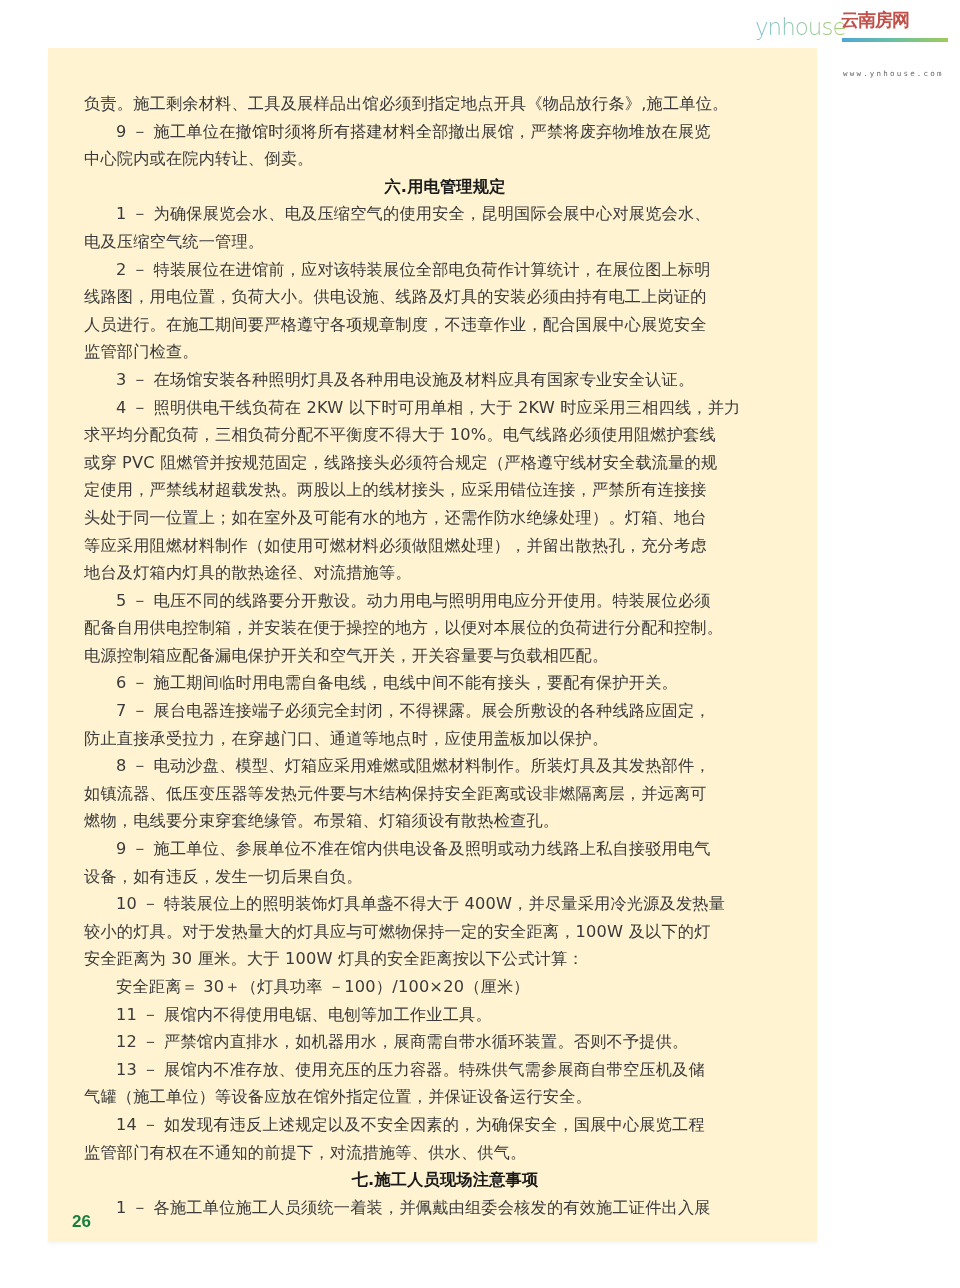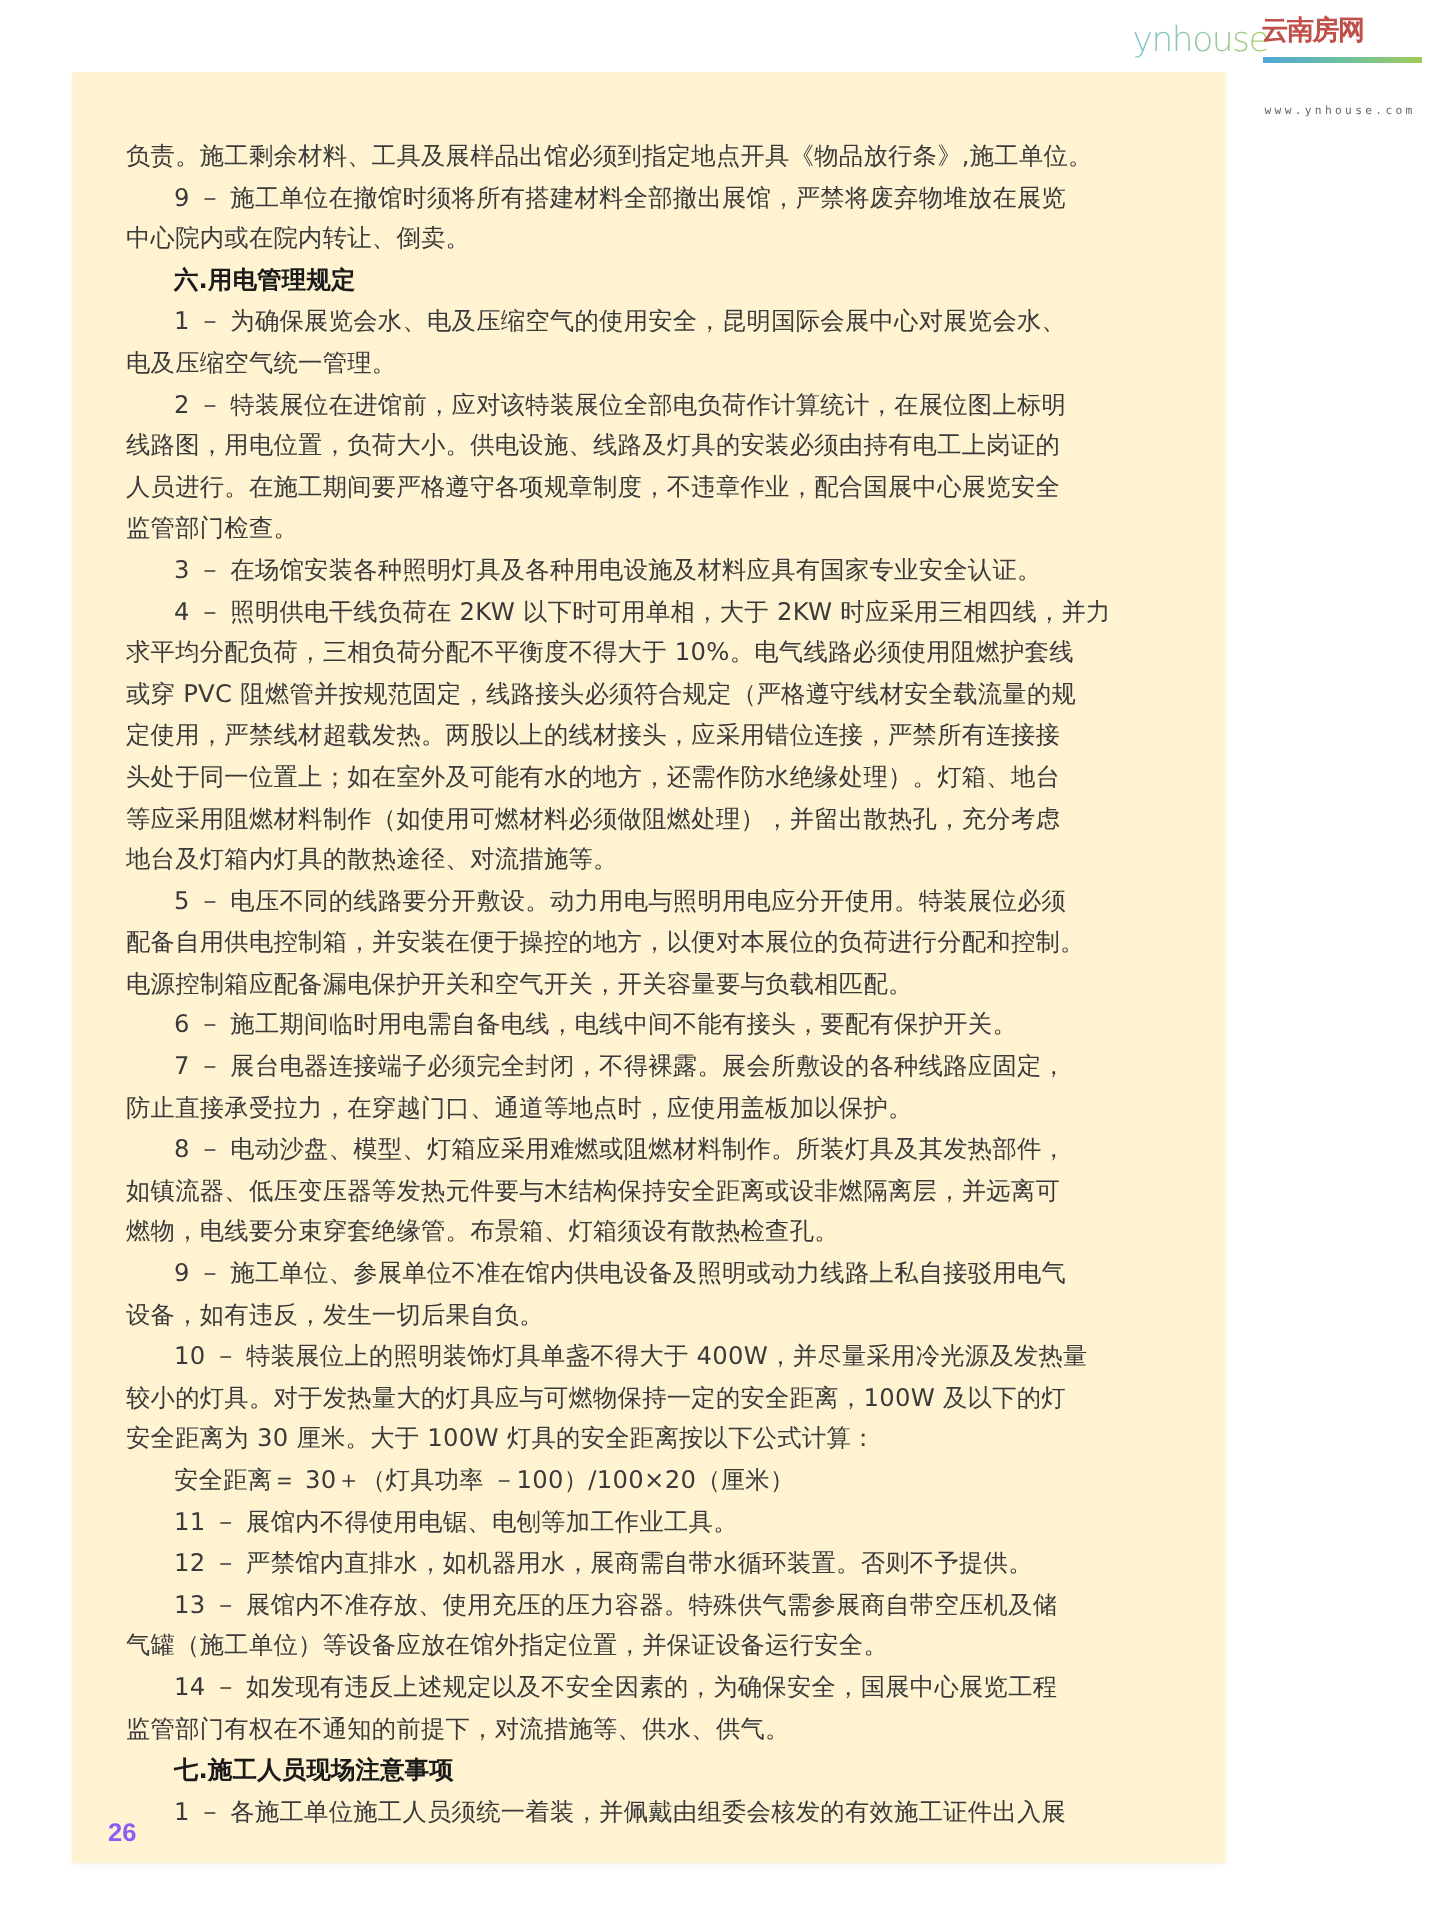--- a/index.html
+++ b/index.html
@@ -8,23 +8,23 @@
     position: absolute; left: 48px; top: 48px; width: 769px; height: 1194px;
     background: #fff3d2;
     box-shadow: 0 2px 3px rgba(0,0,0,0.04);
   }
   .content { position: absolute; left: 36px; top: 42px; width: 690px; }
   .line {
     height: 27.6px; line-height: 27.6px; font-size: 16.2px; color: #3a3a3a;
     white-space: nowrap; letter-spacing: 0.2px;
   }
   .indent { padding-left: 32px; }
-  .heading { font-weight: bold; color: #1a1a1a; font-size: 16.2px; }
+  .heading { font-weight: bold; color: #1a1a1a; font-size: 16.2px; text-align: center; }
   .page-number {
-    position: absolute; left: 24px; top: 1164px; font-size: 17px; font-weight: bold; color: #8b5cf6;
+    position: absolute; left: 24px; top: 1164px; font-size: 17px; font-weight: bold; color: #15803d;
     font-family: "Liberation Sans", sans-serif;
   }
   .logo { position: absolute; left: 755px; top: 8px; width: 200px; height: 44px; }
   .logo-en {
     position: absolute; left: 0; top: 6px; font-family: "DejaVu Sans", sans-serif; font-size: 23px;
     letter-spacing: -1px; font-weight: 300;
     background: linear-gradient(90deg, #7fc0d8 0%, #8cc8a0 50%, #a6cc6a 100%);
     -webkit-background-clip: text; background-clip: text; color: transparent;
   }
   .logo-cn {

